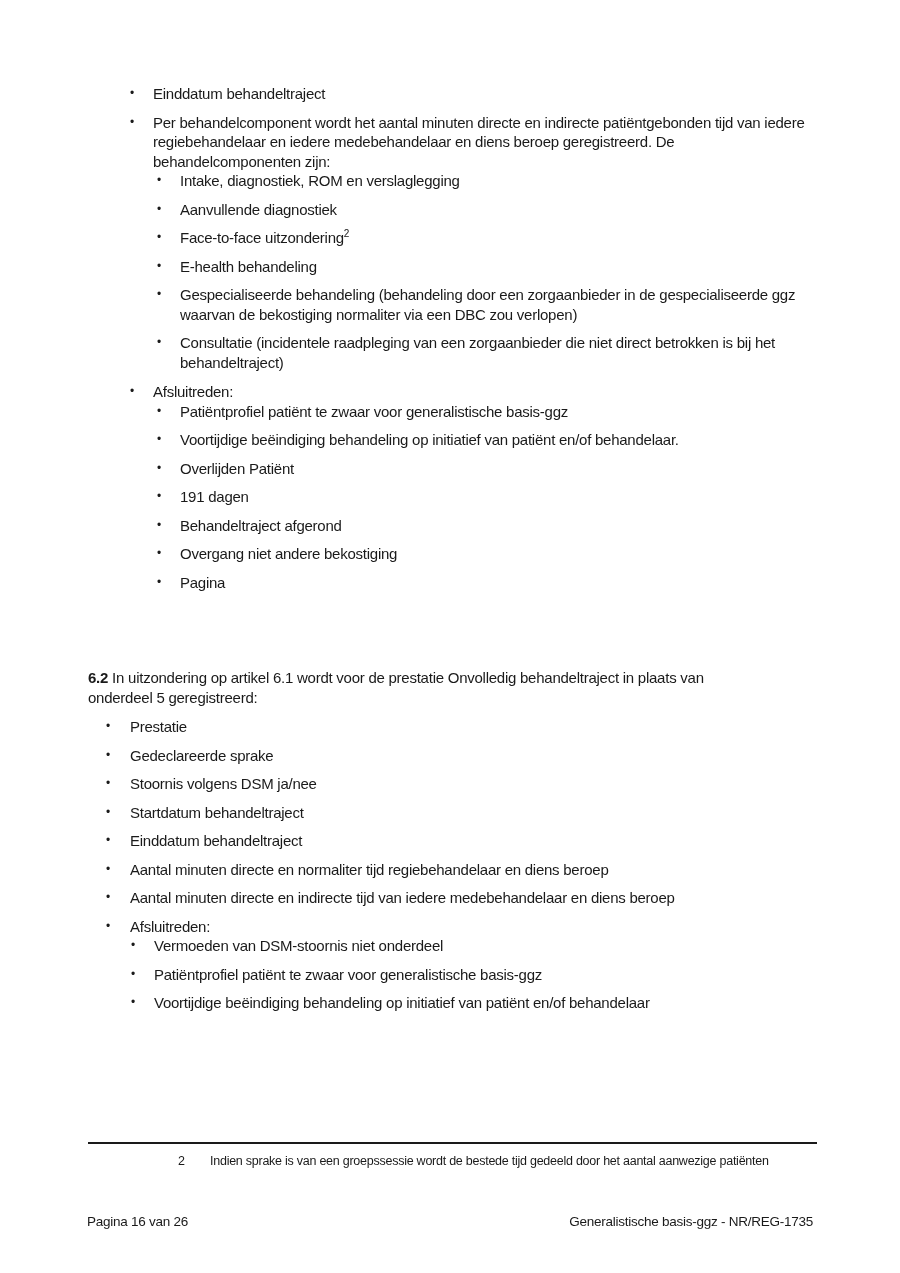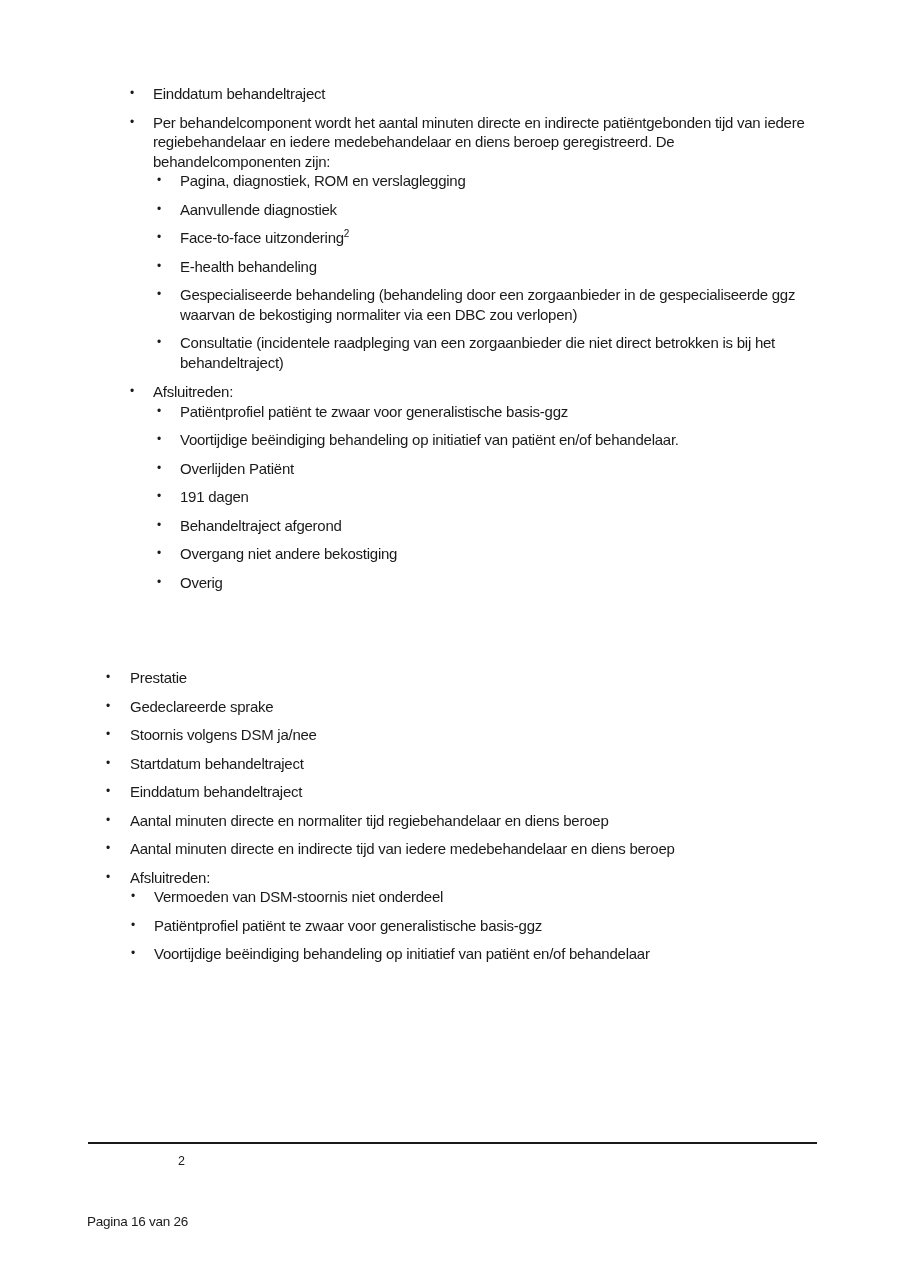--- a/index.html
+++ b/index.html
@@ -75,21 +75,21 @@
       </div>
 
       <div class="li nogap">
         <span class="b">•</span>
         <span class="t">Per behandelcomponent wordt het aantal minuten directe en indirecte patiëntgebonden tijd van iedere regiebehandelaar en iedere medebehandelaar en diens beroep geregistreerd. De behandelcomponenten zijn:</span>
       </div>
 
       <div class="sublist components">
         <div class="li">
           <span class="b">•</span>
-          <span class="t">Pagina, diagnostiek, ROM en verslaglegging</span>
+          <span class="t">Intake, diagnostiek, ROM en verslaglegging</span>
         </div>
         <div class="li">
           <span class="b">•</span>
           <span class="t">Aanvullende diagnostiek</span>
         </div>
         <div class="li">
           <span class="b">•</span>
           <span class="t"><span>Face-to-face uitzondering</span><sup class="fn-ref">2</sup></span>
         </div>
         <div class="li">
@@ -131,26 +131,29 @@
         <div class="li">
           <span class="b">•</span>
           <span class="t">Behandeltraject afgerond</span>
         </div>
         <div class="li">
           <span class="b">•</span>
           <span class="t">Overgang niet andere bekostiging</span>
         </div>
         <div class="li">
           <span class="b">•</span>
-          <span class="t">Overig</span>
+          <span class="t">Pagina</span>
         </div>
       </div>
     </section>
 
     <section class="s2">
+      <p class="intro">
+        <span class="num">6.2</span><span>In uitzondering op artikel 6.1 wordt voor de prestatie Onvolledig behandeltraject in plaats van onderdeel 5 geregistreerd:</span>
+      </p>
 
       <div class="list2">
         <div class="li">
           <span class="b">•</span>
           <span class="t">Prestatie</span>
         </div>
         <div class="li">
           <span class="b">•</span>
           <span class="t">Gedeclareerde sprake</span>
         </div>
@@ -196,16 +199,18 @@
         </div>
       </div>
     </section>
 
   </div>
 
   <div class="fn-rule"></div>
 
   <div class="footnote">
     <span class="fn-marker">2</span>
+    <span class="fn-text">Indien sprake is van een groepssessie wordt de bestede tijd gedeeld door het aantal aanwezige patiënten</span>
   </div>
 
   <div class="footer-left">Pagina 16 van 26</div>
+  <div class="footer-right">Generalistische basis-ggz - NR/REG-1735</div>
 </div>
 
 </body></html>

